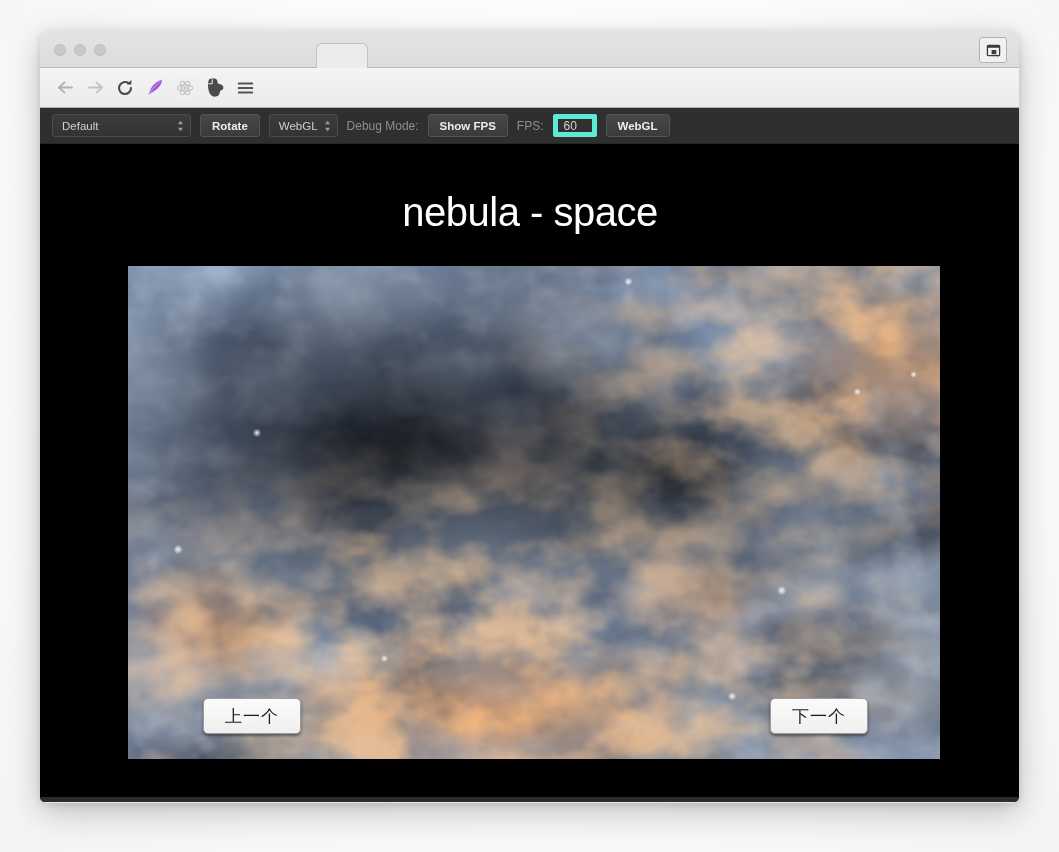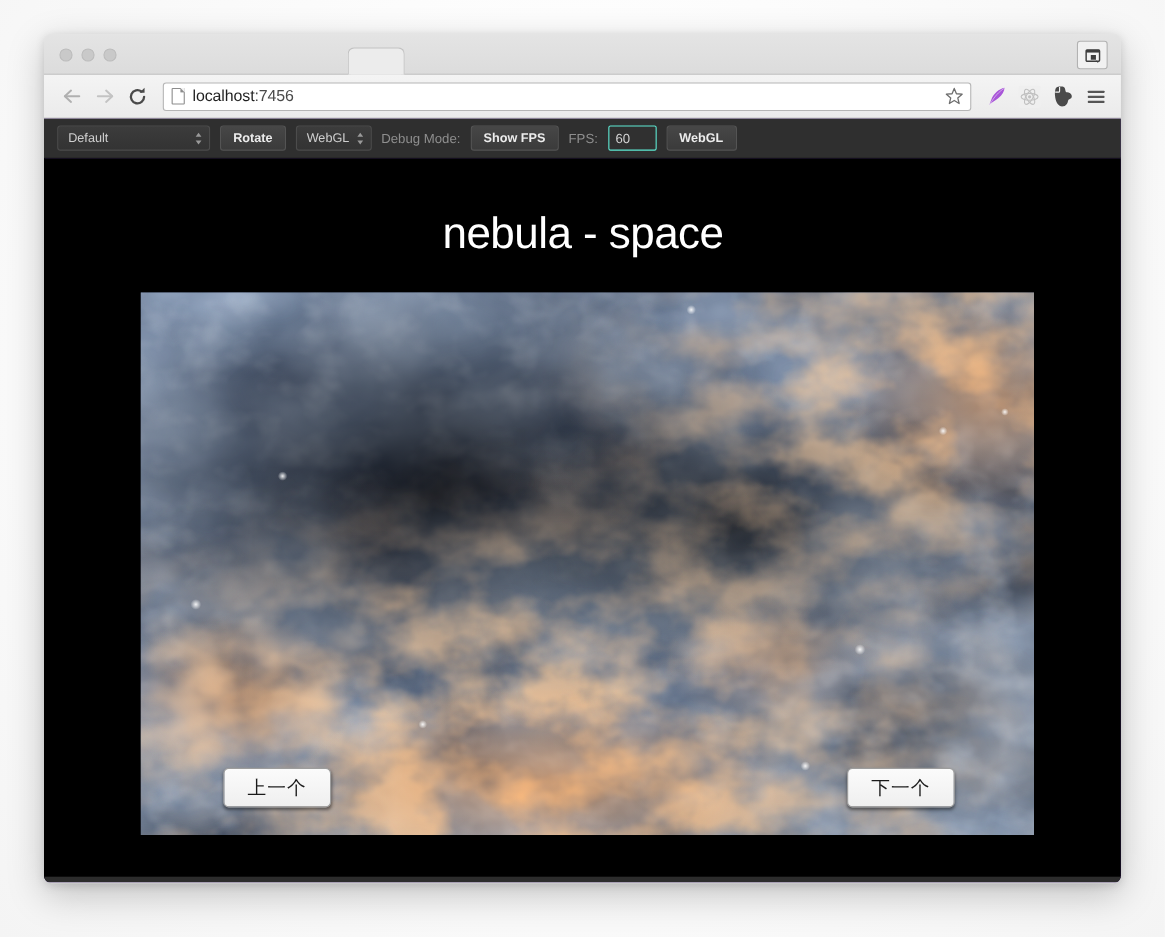--- a/index.html
+++ b/index.html
@@ -183,21 +183,21 @@
   .ext-icon {
     width: 26px; height: 26px;
     display: flex; align-items: center; justify-content: center;
     flex: 0 0 auto;
   }
 
   
   #page {
     position: relative;
     height: 694px;
-    background: #4c1d95;
+    background: #4d7c0f;
   }
 
   
   #shader-toolbar {
     height: 36px;
     background: #2f2f2f;
     display: flex;
     align-items: center;
     padding: 0 0 0 12px;
     gap: 9px;
@@ -243,21 +243,21 @@
 
   .tb-label {
     font-size: 12px;
     color: #8e8e8e;
     white-space: nowrap;
   }
 
   .num-input {
     width: 44px; height: 23px;
     background: #303030;
-    border: 1px solid #5eead4;
+    border: 5px solid #5eead4;
     border-radius: 2px;
     color: #d2d2d2;
     font-size: 12px;
     padding: 0 6px;
     display: flex;
     align-items: center;
     font-family: "Liberation Sans", sans-serif;
   }
 
   
@@ -366,29 +366,20 @@
         </svg>
       </div>
 
       <div class="nav-icon-btn">
         <svg width="20" height="20" viewBox="0 0 20 20">
           <path d="M16 10 A6 6 0 1 1 13.6 5.2" fill="none" stroke="#4a4a4a" stroke-width="2.1" stroke-linecap="round"></path>
           <path d="M16.4 1.8 L16.4 6.4 L11.8 6.4 Z" fill="#4a4a4a"></path>
         </svg>
       </div>
 
-      <div class="omnibox">
-        <div class="page-doc-icon"></div>
-        <div class="url-text"><span>localhost</span><span class="url-port">:7456</span></div>
-        <div class="star-btn">
-          <svg width="17" height="17" viewBox="0 0 18 18">
-            <path d="M9 1.5 L11.1 6.6 L16.6 7 L12.4 10.6 L13.7 16 L9 13.1 L4.3 16 L5.6 10.6 L1.4 7 L6.9 6.6 Z" fill="none" stroke="#6e6e6e" stroke-width="1.25" stroke-linejoin="round"></path>
-          </svg>
-        </div>
-      </div>
 
       <div class="ext-icon">
         <svg width="21" height="21" viewBox="0 0 22 22">
           <path d="M18 3 C13 4 7.5 8.5 5.5 14 C4.8 16 4.2 17.6 3.6 19 C6 17 9 15.4 12 13 C16 9.8 18 6 18 3 Z" fill="#a855d8"></path>
           <path d="M17.5 3.6 C13 6.5 8 11.5 4.4 18.4" stroke="#ffffff" stroke-width="0.9" fill="none" opacity="0.5"></path>
         </svg>
       </div>
 
       <div class="ext-icon">
         <svg width="22" height="22" viewBox="0 0 24 24">

